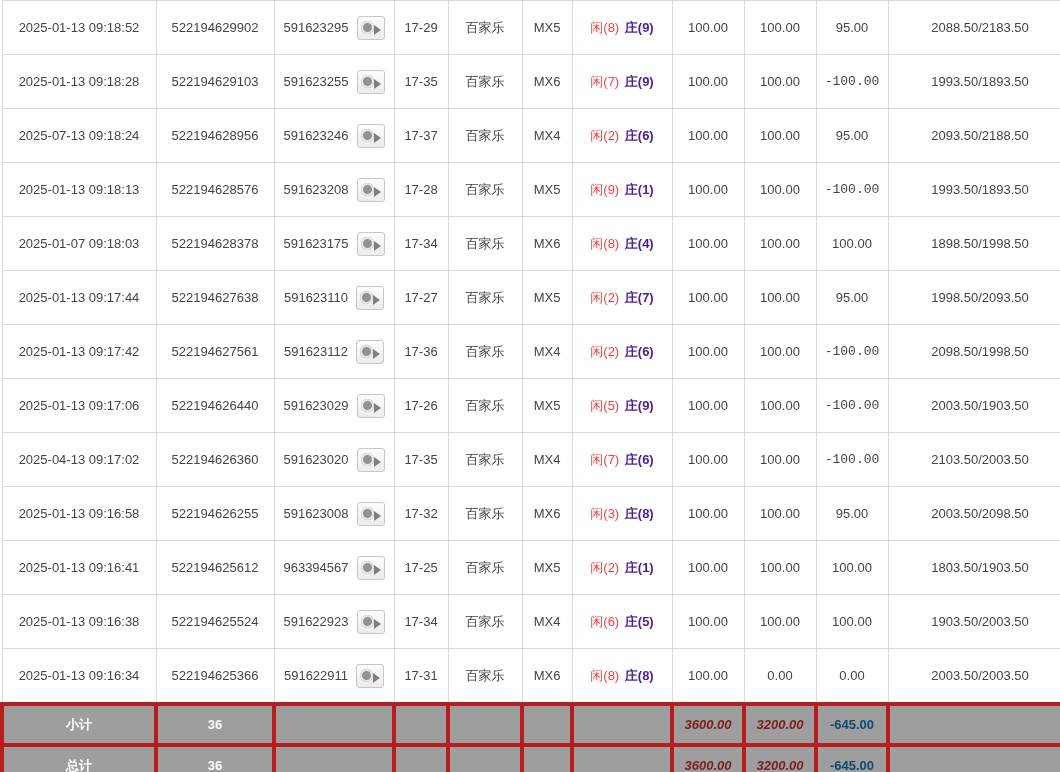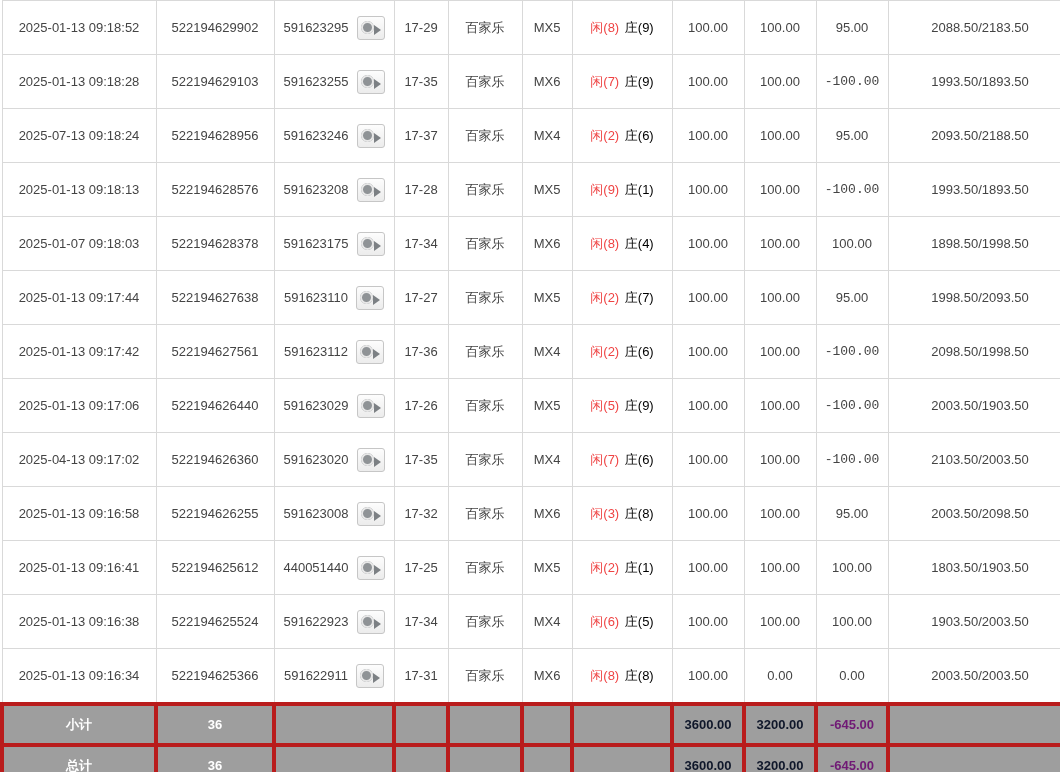--- a/index.html
+++ b/index.html
@@ -78,33 +78,33 @@
     content: "";
     position: absolute;
     right: 3px;
     top: 8px;
     width: 0; height: 0;
     border-left: 7px solid #7c8084;
     border-top: 5px solid transparent;
     border-bottom: 5px solid transparent;
   }
   .bet-content .b-xian { color: #ef4444; }
-  .bet-content .b-zhuang { color: #000000; }
+  .bet-content .b-zhuang { color: #4c1d95; font-weight: bold; }
   .bet-content span { margin: 0 1px; }
 
   tr.summary td {
     background: #9e9e9e;
     color: #ffffff;
     font-weight: bold;
     height: 37px;
     border: 4px solid #b91c1c;
     font-size: 13px;
   }
-  tr.summary td.num { color: #0f172a; }
-  tr.summary td.neg { color: #701a75; }
+  tr.summary td.num { color: #7f1d1d; font-style: italic; }
+  tr.summary td.neg { color: #0c4a6e; }
 </style>
 </head>
 <body>
 
 <table class="bet-table">
   <colgroup>
     <col class="c-time">
       <col class="c-order">
       <col class="c-round">
       <col class="c-table">
@@ -325,21 +325,21 @@
     <td class="blue-link">100.00</td>
     <td>100.00</td>
     <td class="plain">95.00</td>
     <td>2003.50/2098.50</td>
   </tr>
       <tr>
     <td>2025-01-13 09:16:41</td>
     <td>522194625612</td>
     <td>
       <span class="round-cell">
-        <span>440051440</span>
+        <span>963394567</span>
         <span class="vid-icon"></span>
       </span>
     </td>
     <td>17-25</td>
     <td>百家乐</td>
     <td>MX5</td>
     <td class="bet-content">
       <span class="b-xian">闲(2)</span>
       <span class="b-zhuang">庄(1)</span>
     </td>

